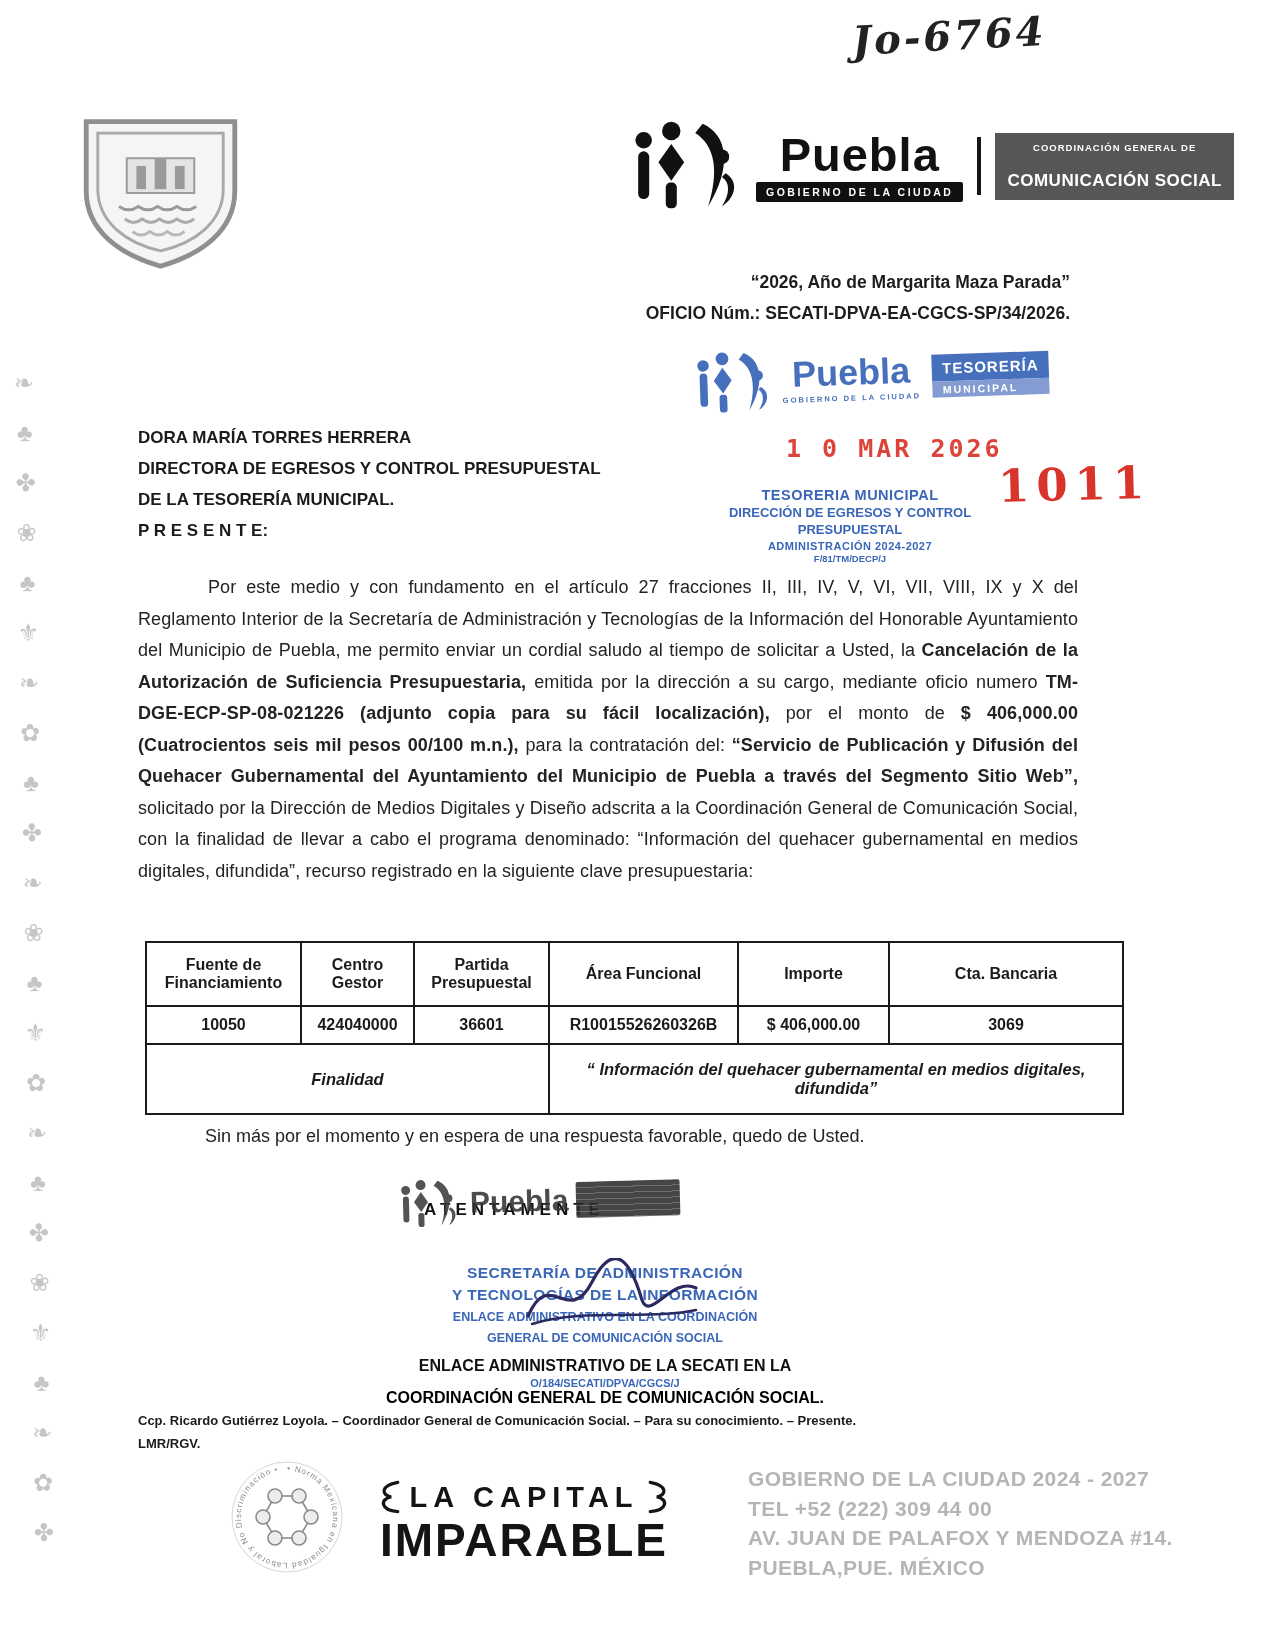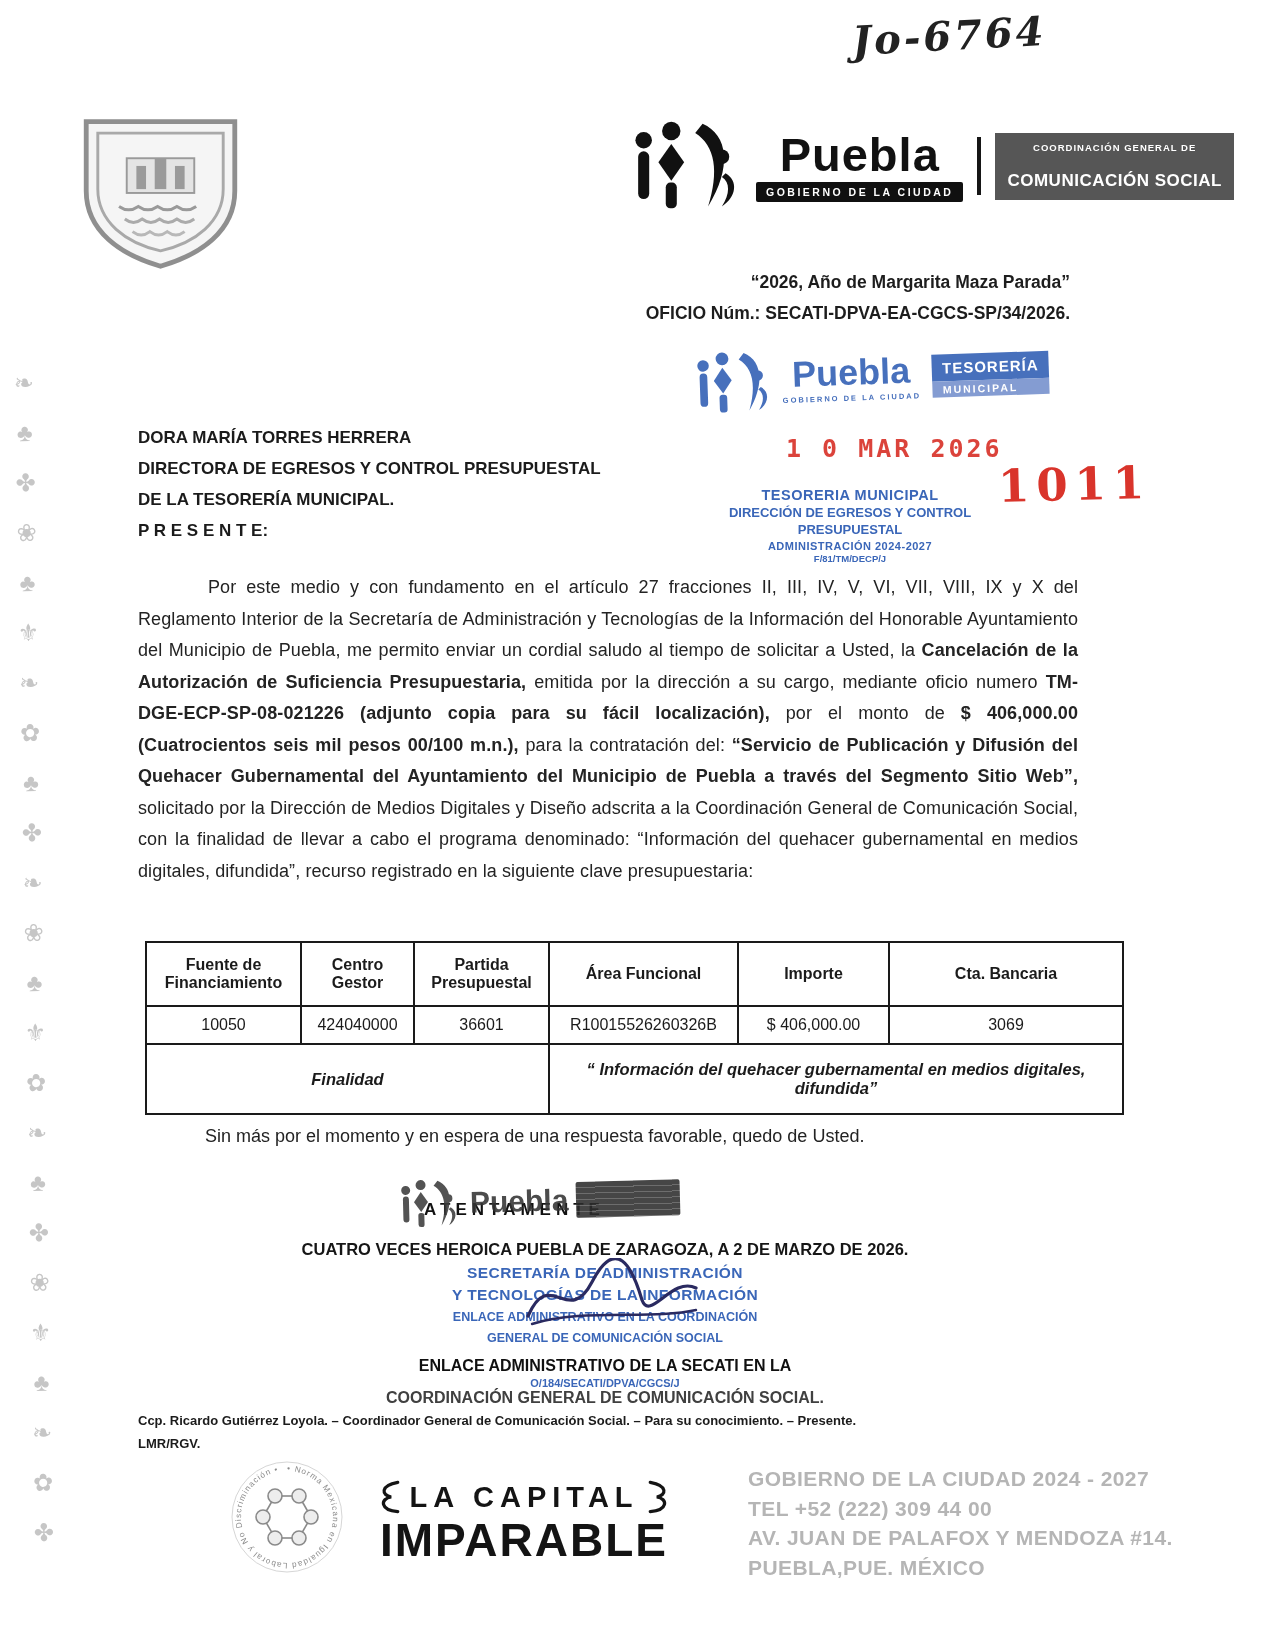--- a/index.html
+++ b/index.html
@@ -69,21 +69,21 @@
   .body-par{left:138px;top:572px;width:940px;font-size:18px;line-height:31.5px;
     text-align:justify;color:#232323;letter-spacing:.1px;}
   .body-par p{margin:0;text-indent:70px;}
   .b{font-weight:700;}
 
   
   .tbl{left:145px;top:941px;width:977px;border-collapse:collapse;table-layout:fixed;}
   .tbl th,.tbl td{border:2px solid #1a1a1a;text-align:center;vertical-align:middle;
     font-size:16px;color:#1b1b1b;padding:5px 8px;}
   .tbl th{font-weight:700;height:52px;}
-  .tbl .vals td{font-weight:400;height:26px;}
+  .tbl .vals td{font-weight:700;height:26px;}
   .tbl .fin td{height:58px;font-weight:700;font-style:italic;font-size:16.5px;}
 
   .closing{left:205px;top:1126px;font-size:18px;color:#232323;text-align:center;}
 
   
   .atent{left:424px;top:1200px;font-weight:800;font-size:17px;letter-spacing:5px;color:#111;}
   .ink-stamp{left:396px;top:1176px;display:flex;align-items:center;gap:8px;color:#3c3c3c;
     transform:rotate(-1.5deg);opacity:.88;z-index:2;}
   .ink-stamp .ic{width:66px;height:50px;}
   .ink-brand{font-size:30px;font-weight:800;color:#343434;}
@@ -92,21 +92,21 @@
   .cline{left:255px;width:700px;text-align:center;}
   .city-date{top:1240px;font-weight:700;font-size:16.5px;color:#161616;}
   .sec1{top:1264px;color:#3a66b8;font-weight:700;font-size:15.5px;letter-spacing:.4px;}
   .sec2{top:1286px;color:#3a66b8;font-weight:700;font-size:15.5px;letter-spacing:.4px;}
   .sec3{top:1310px;color:#3a66b8;font-weight:700;font-size:12.5px;}
   .sec4{top:1331px;color:#3a66b8;font-weight:700;font-size:12.5px;z-index:1;}
   .sig-svg{left:520px;top:1258px;z-index:3;}
   .signer{top:1325px;font-weight:800;font-size:17px;color:#101010;z-index:4;}
   .role1{top:1357px;font-weight:800;font-size:16px;color:#101010;}
   .secfolio{top:1377px;color:#3a66b8;font-weight:600;font-size:11px;}
-  .role2{top:1389px;font-weight:800;font-size:16px;color:#404040;}
+  .role2{top:1389px;font-weight:800;font-size:16px;color:#000000;}
 
   .ccp{left:138px;top:1413px;font-size:13px;font-weight:700;color:#1b1b1b;}
   .initials{left:138px;top:1436px;font-size:13px;font-weight:700;color:#1b1b1b;}
 
   .badge{left:228px;top:1458px;}
 
   .capital{left:368px;top:1477px;width:312px;text-align:center;color:#141414;}
   .capital-row{display:flex;align-items:center;justify-content:center;gap:8px;}
   .capital-l1{font-size:29px;font-weight:800;letter-spacing:6px;white-space:nowrap;}
   .capital-l2{font-size:46px;font-weight:900;letter-spacing:2px;margin-top:-4px;white-space:nowrap;}
@@ -268,21 +268,20 @@
 
   <div class="abs atent">ATENTAMENTE</div>
   <div class="abs ink-stamp">
     <svg class="ic">
         <use href="#sym-talavera"></use>
       </svg>
     <div class="ink-brand">Puebla</div>
     <div class="ink-box"></div>
   </div>
 
-  <div class="abs cline city-date">CUATRO VECES HEROICA PUEBLA DE ZARAGOZA, A 2 DE MARZO DE 2026.</div>
   <div class="abs cline sec1">SECRETARÍA DE ADMINISTRACIÓN</div>
   <div class="abs cline sec2">Y TECNOLOGÍAS DE LA INFORMACIÓN</div>
   <div class="abs cline sec3">ENLACE ADMINISTRATIVO EN LA COORDINACIÓN</div>
   <div class="abs cline sec4">GENERAL DE COMUNICACIÓN SOCIAL</div>
 
   <svg class="abs sig-svg" width="190" height="80" viewBox="0 0 190 80">
     <path d="M8,58 C30,8 48,70 72,24 S112,8 122,42 C130,64 152,18 176,30" fill="none" stroke="#2a2a60" stroke-width="3.2" stroke-linecap="round"></path>
     <path d="M12,66 C62,50 132,62 176,52" fill="none" stroke="#2a2a60" stroke-width="2.4" stroke-linecap="round"></path>
   </svg>
 

